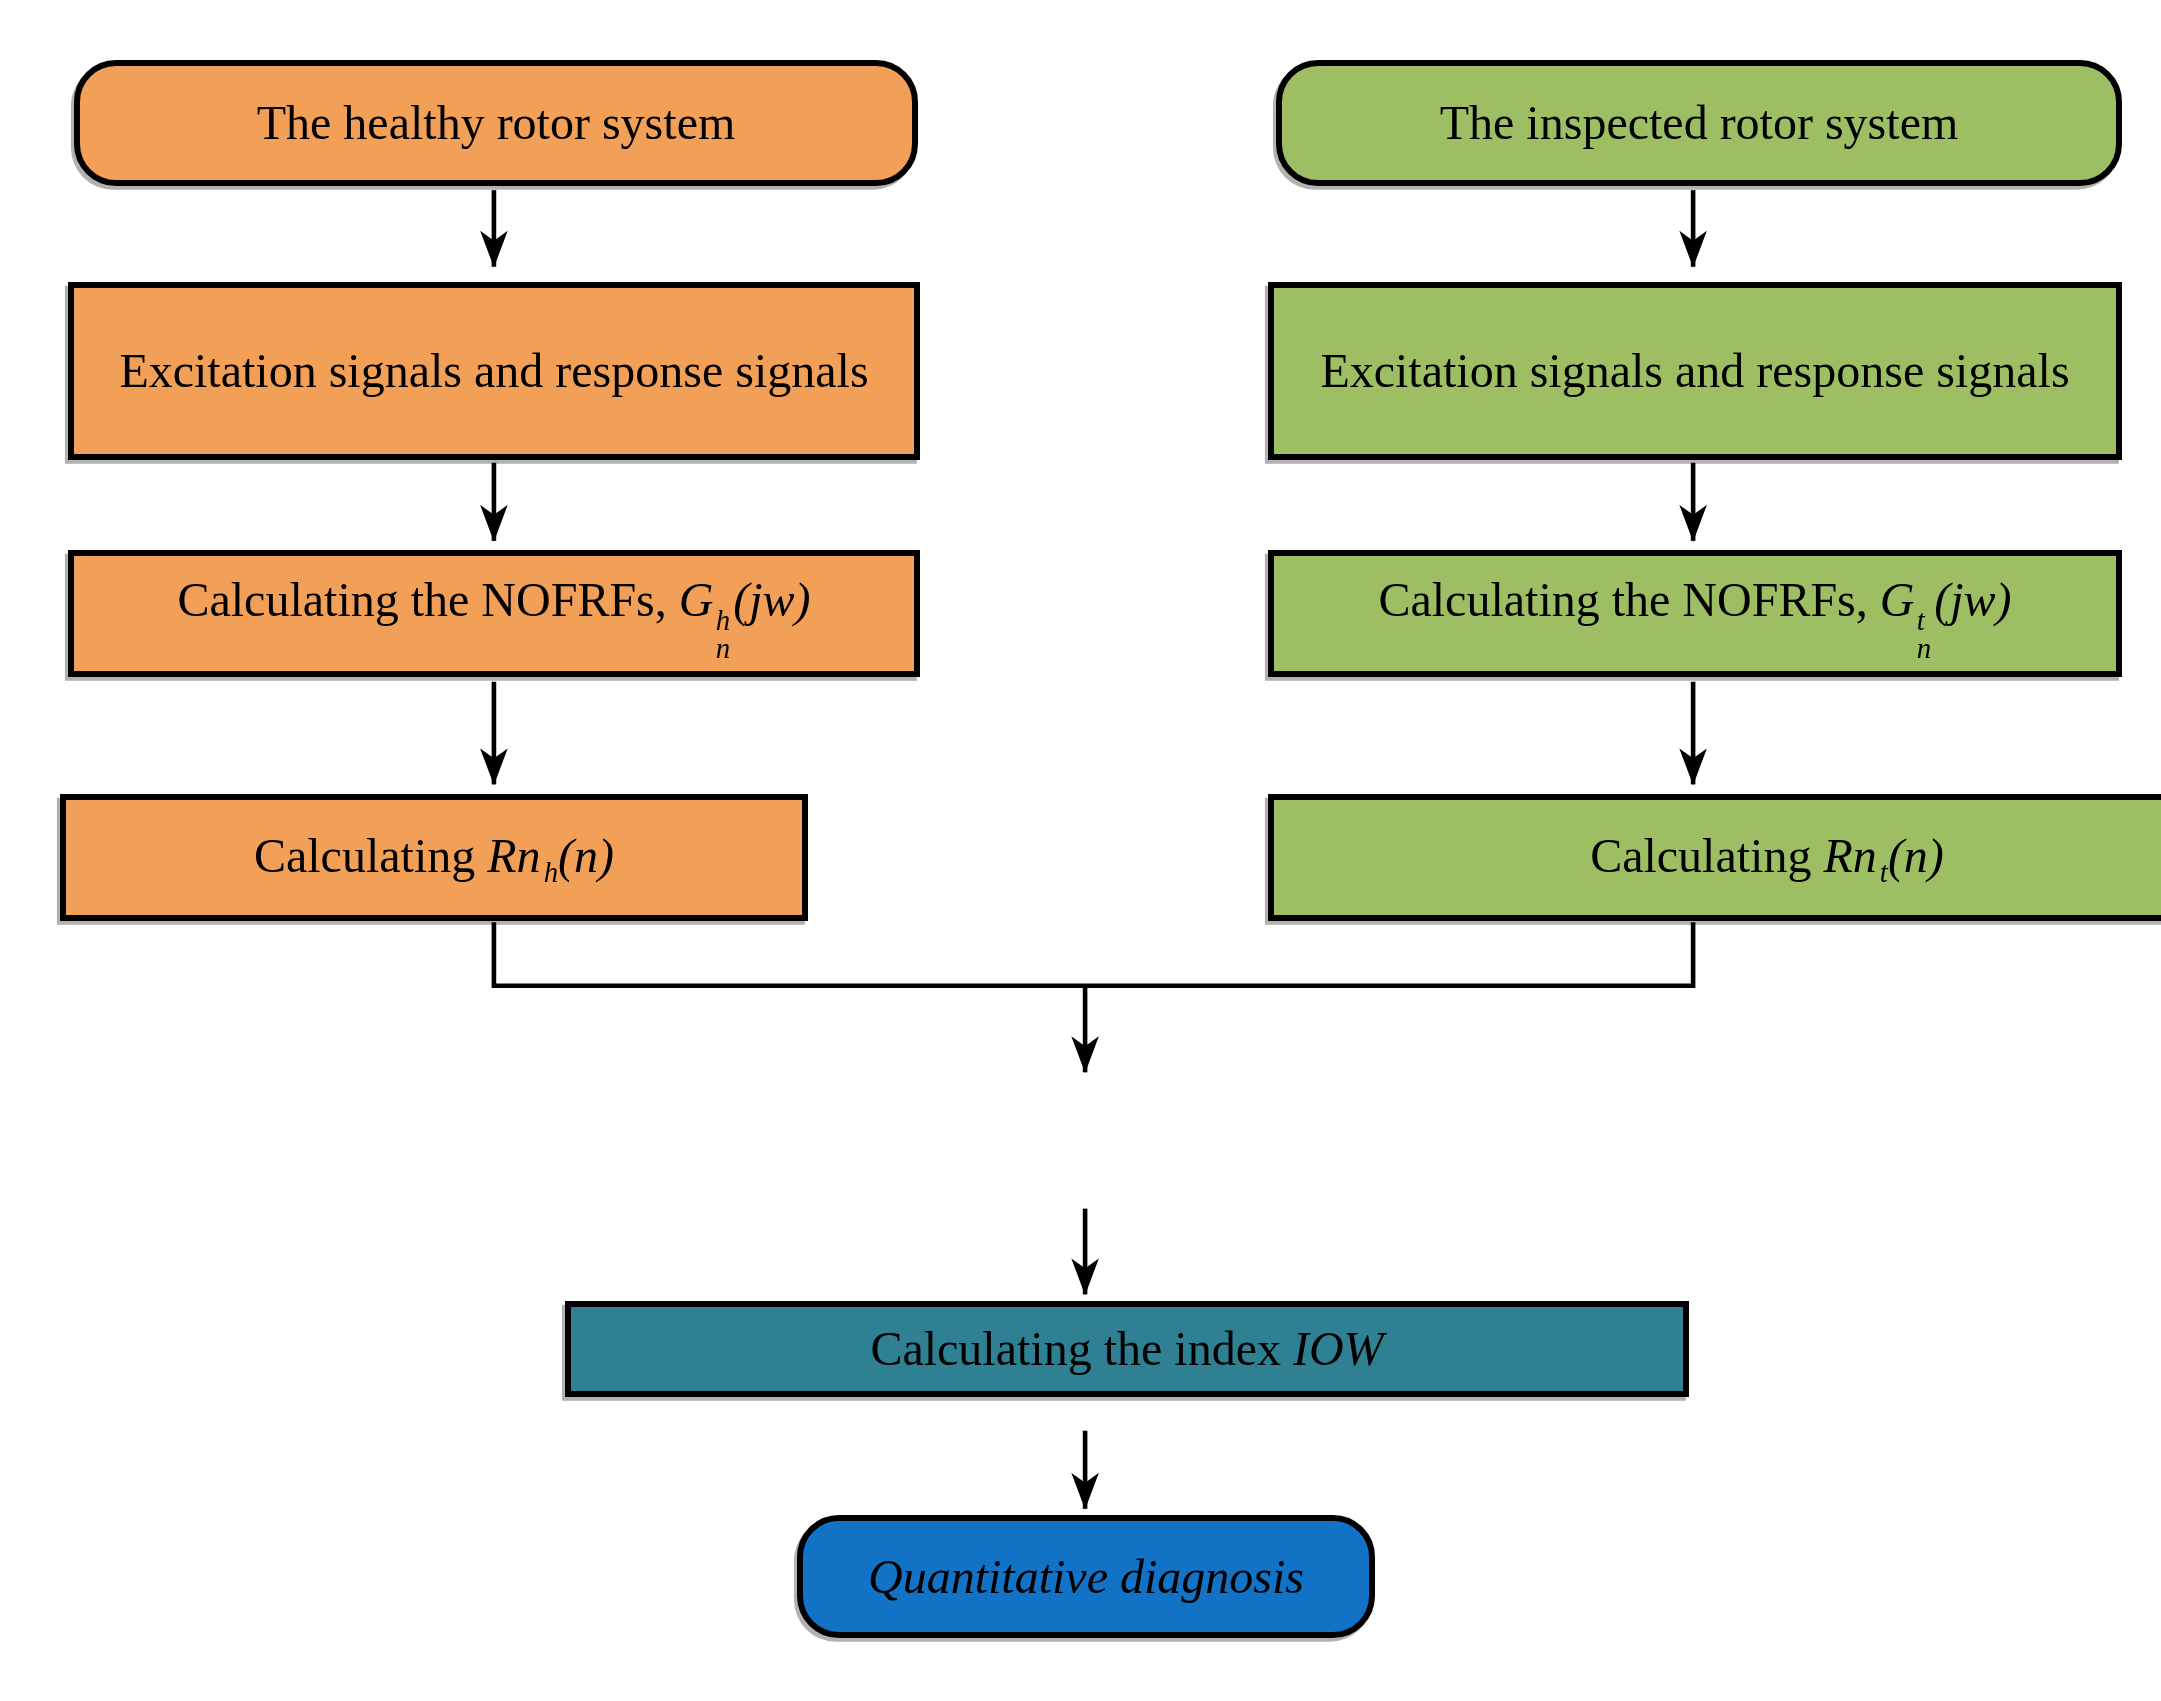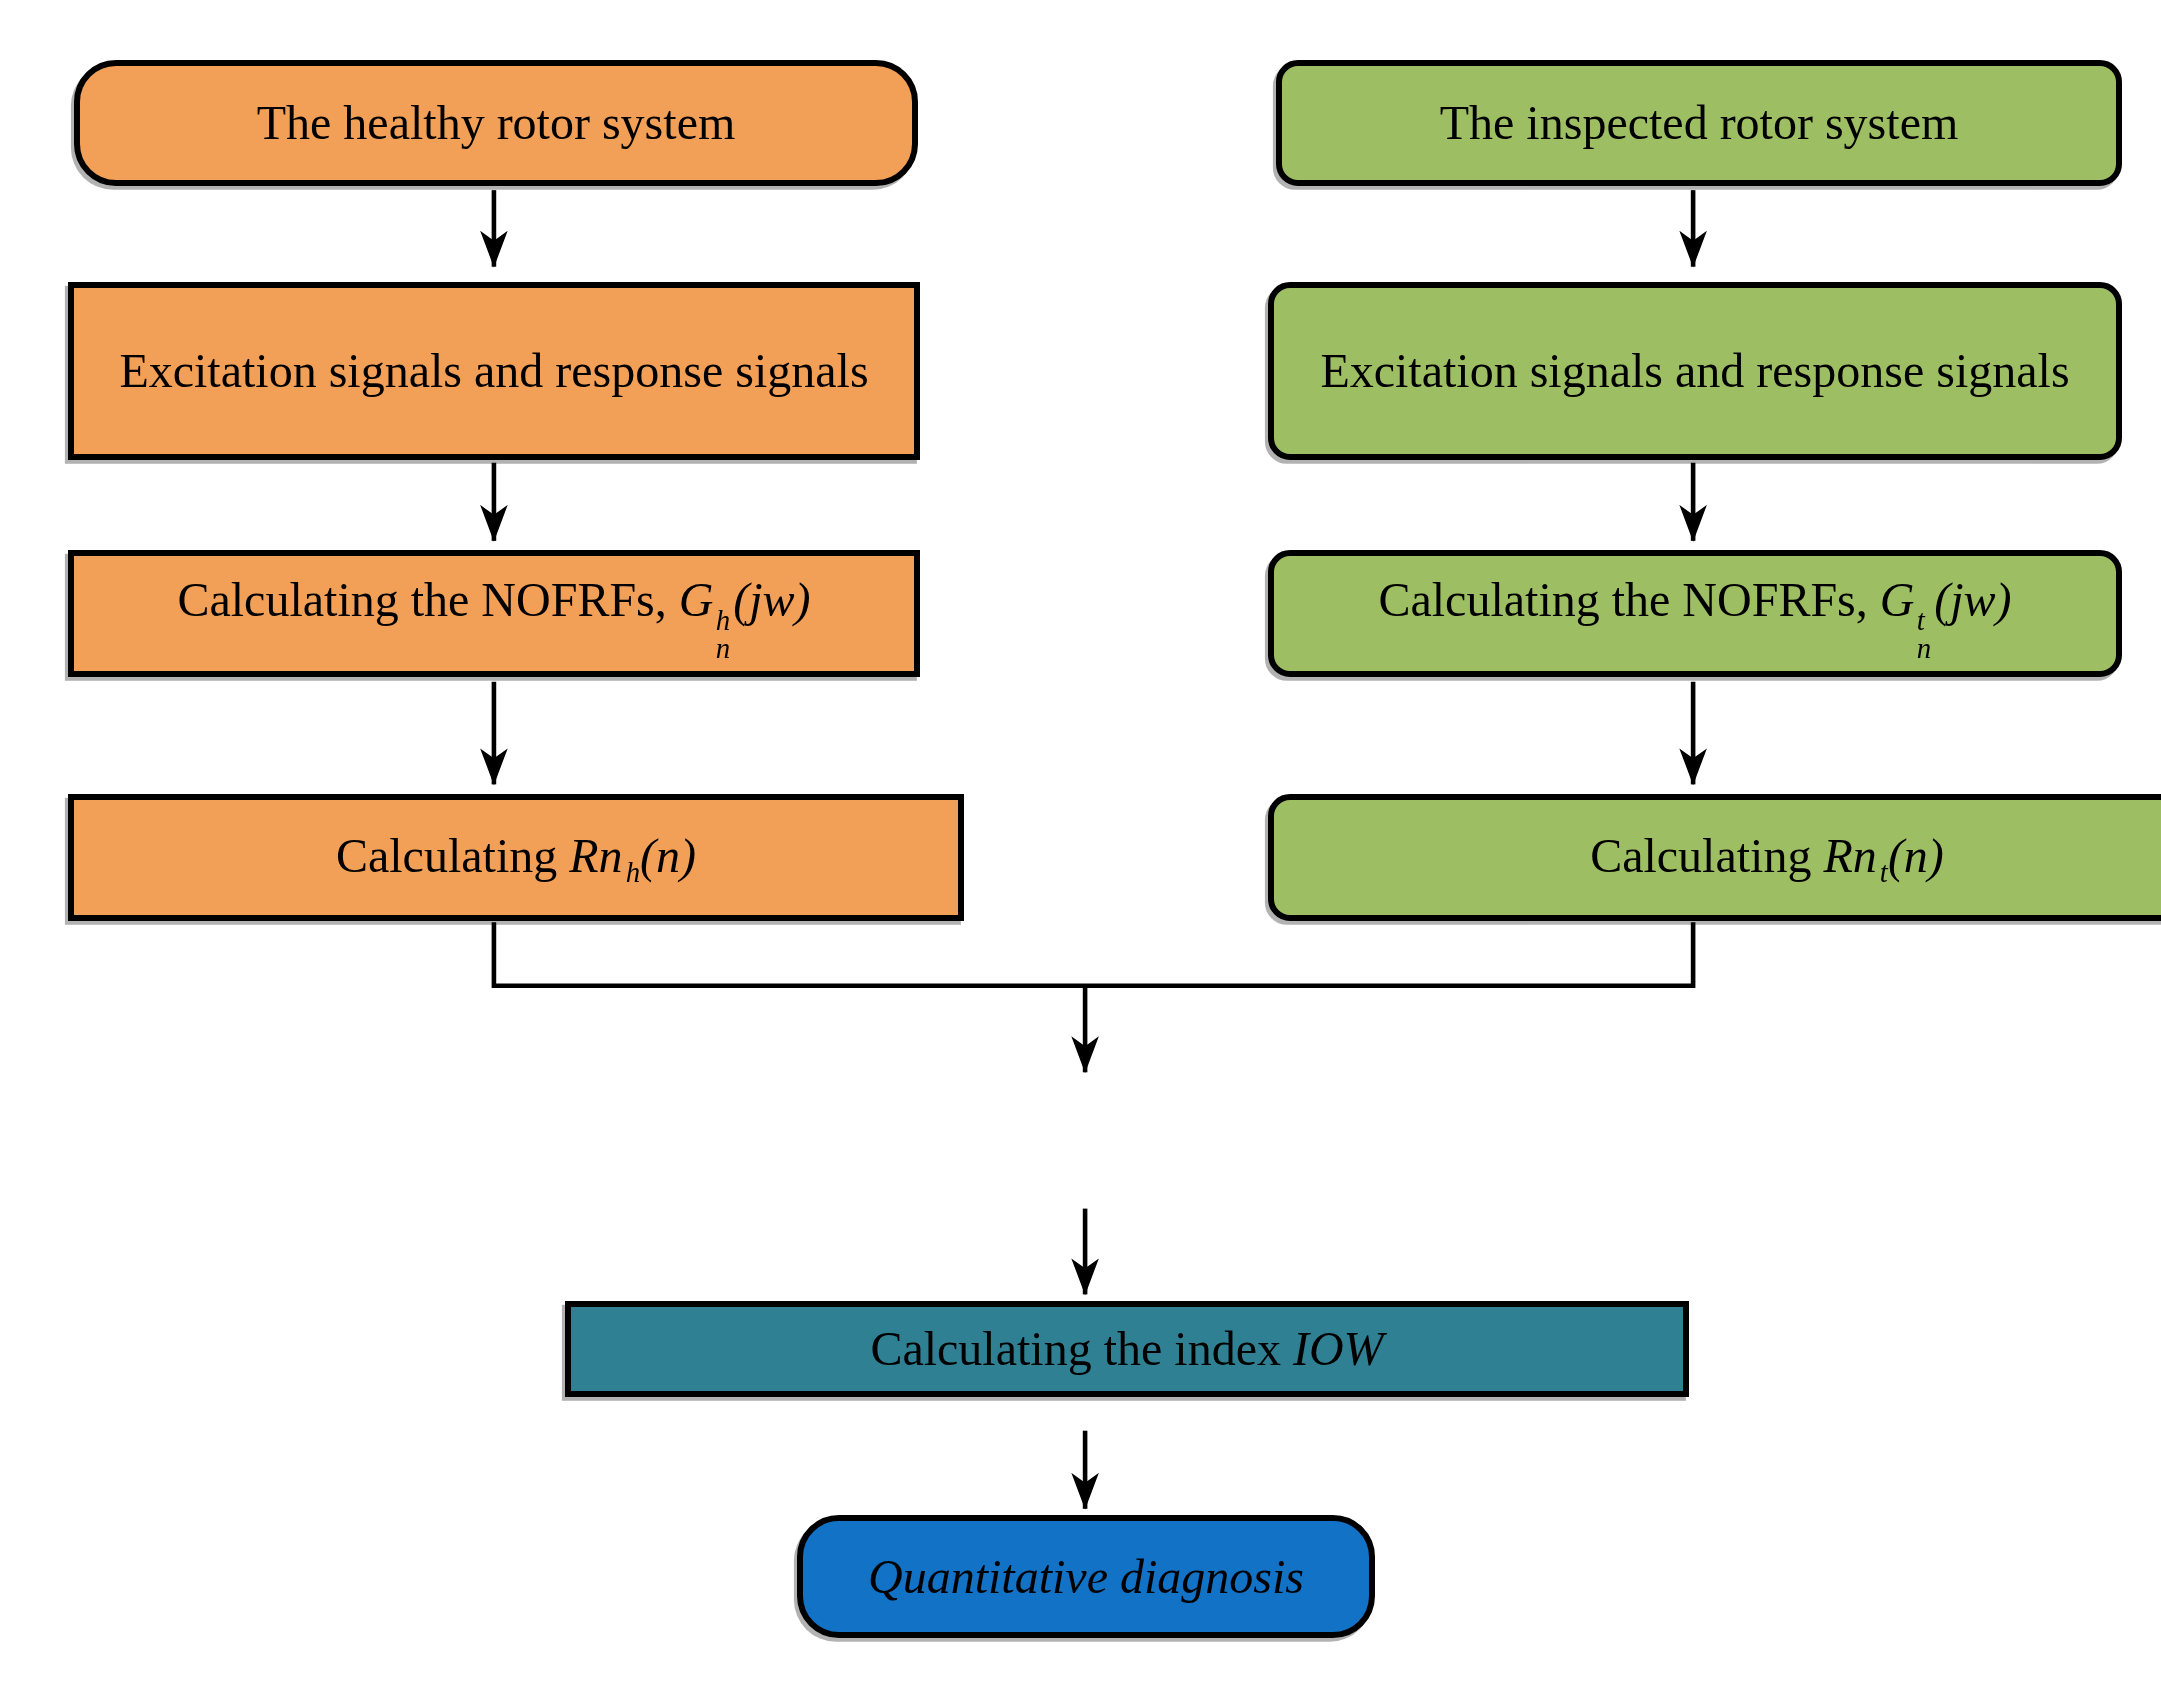--- a/index.html
+++ b/index.html
@@ -18,21 +18,21 @@
     display:flex;align-items:center;justify-content:center;
     text-align:center;
     font-size:48px;
     color:#000000;
     line-height:1.45;
     box-shadow:-3.1px 3.8px 0 rgba(0,0,0,0.30);
     padding:0 31px;
   }
   .round{border-radius:42px;}
   .fill-healthy{background:var(--healthy_fill);}
-  .fill-inspected{background:var(--inspected_fill);border-radius:22px;}
+  .fill-inspected{background:var(--inspected_fill);}
   .fill-merge{background:var(--merge_fill);}
   .fill-diagnosis{background:var(--diagnosis_fill);font-style:italic;}
   .txt{display:inline;}
   .formula{white-space:nowrap;}
   .it{font-style:italic;}
   .supsub{
     display:inline-flex;flex-direction:column;align-items:flex-start;
     font-size:0.60em;line-height:0.95;vertical-align:-0.50em;
     margin:0 3.1px 0 2.3px;font-style:italic;
   }
@@ -71,21 +71,21 @@
     <span class="txt">Excitation signals and response signals</span>
   </div>
 
   <div class="box fill-healthy" style="left:68px;top:550px;width:852px;height:127px;">
     <span class="txt formula"><span>Calculating the NOFRFs, </span><span class="it">G</span><span class="supsub">
           <span>h</span>
           <span>n</span>
         </span><span class="it">(jw)</span></span>
   </div>
 
-  <div class="box fill-healthy" style="left:68px;top:794px;width:896px;height:127px;">
+  <div class="box fill-healthy" style="left:60px;top:794px;width:748px;height:127px;">
     <span class="txt formula"><span>Calculating </span><span class="it">Rn</span><sub class="small">h</sub><span class="it">(n)</span></span>
   </div>
 
   <div class="box round fill-inspected" style="left:1276px;top:60px;width:846px;height:126px;">
     <span class="txt">The inspected rotor system</span>
   </div>
 
   <div class="box fill-inspected" style="left:1268px;top:282px;width:854px;height:178px;">
     <span class="txt">Excitation signals and response signals</span>
   </div>

